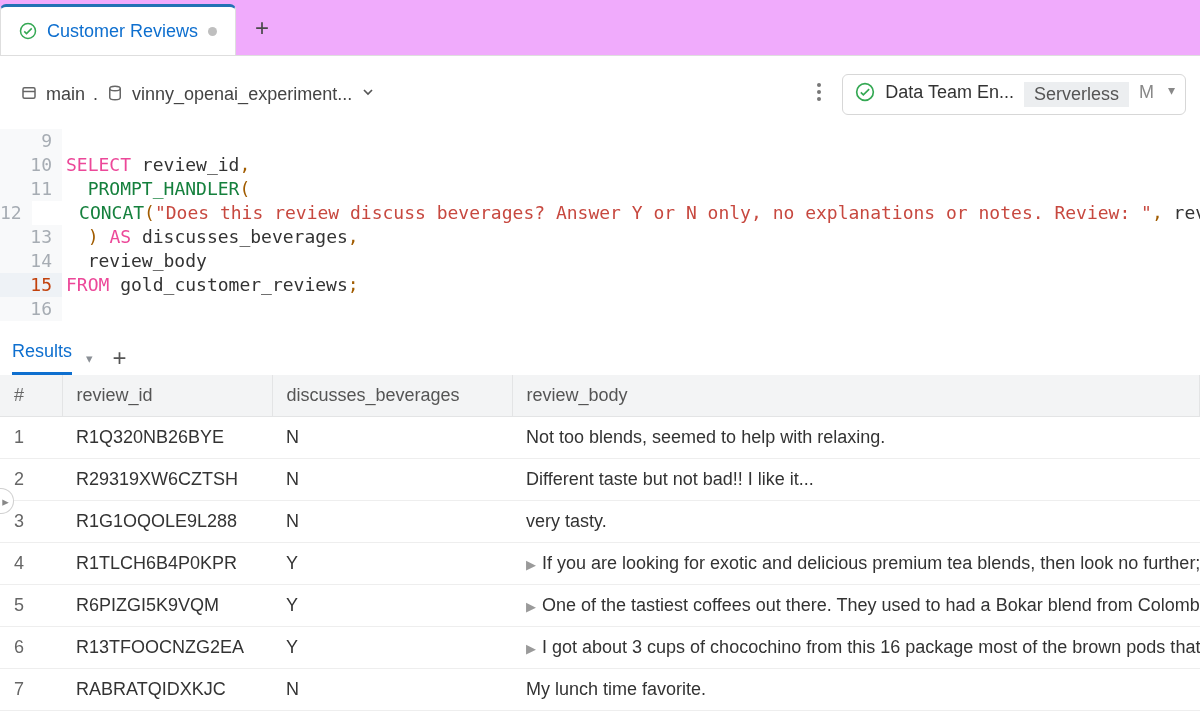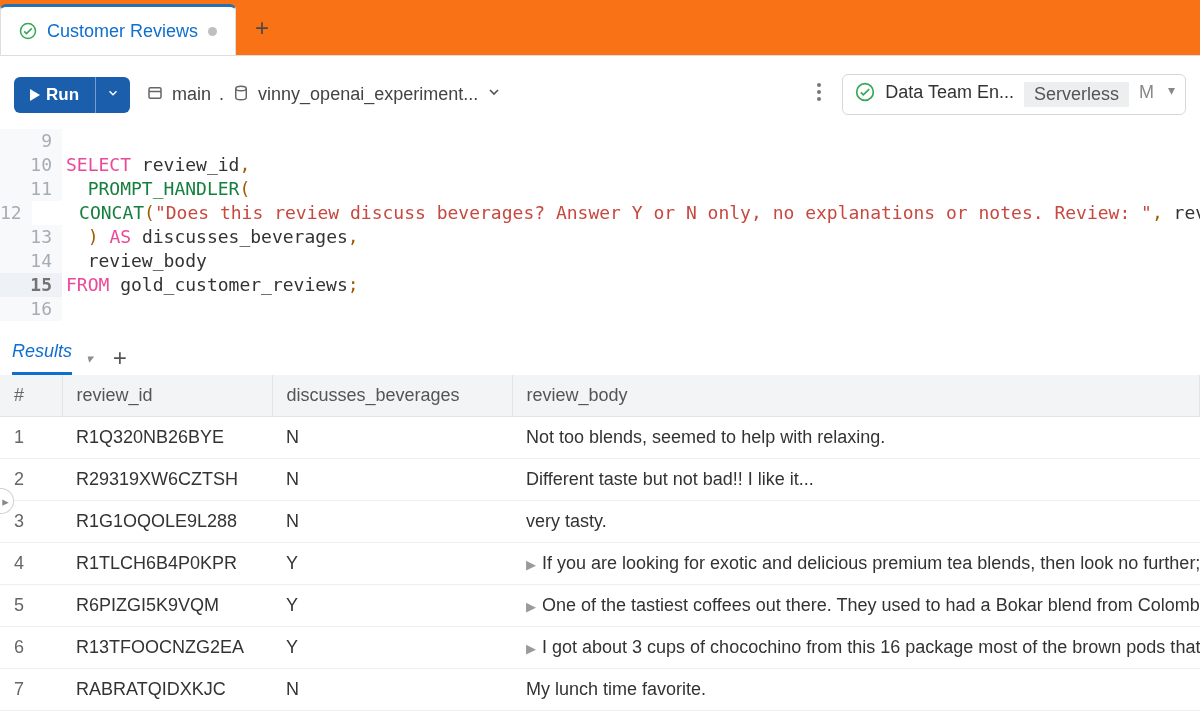--- a/index.html
+++ b/index.html
@@ -1,19 +1,19 @@
 <!DOCTYPE html>
 <html><head>
 <meta charset="utf-8">
 <style>
   * { box-sizing: border-box; margin: 0; padding: 0; }
   html, body { width: 1200px; height: 719px; overflow: hidden; font-family: -apple-system, BlinkMacSystemFont, "Segoe UI", Helvetica, Arial, sans-serif; color: #333; background:#fff; }
 
   
-  .tab-strip { display:flex; align-items:stretch; height:56px; border-bottom:1px solid #dedede; background:#f97316; }
+  .tab-strip { display:flex; align-items:stretch; height:56px; border-bottom:1px solid #dedede; background:#f0abfc; }
   .tab { display:flex; align-items:center; gap:10px; padding:0 18px; border:1px solid #dedede; border-bottom:none; border-top:3px solid #2272b4; border-radius:6px 6px 0 0; background:#fff; margin-top:4px; }
   .tab .check { width:18px; height:18px; color:#34a853; }
   .tab .tab-label { color:#0e6fcf; font-weight:500; font-size:18px; }
   .tab .dirty-dot { width:9px; height:9px; border-radius:50%; background:#bfbfbf; }
   .tab-plus { display:flex; align-items:center; justify-content:center; width:52px; font-size:24px; color:#4a4a4a; cursor:pointer; }
 
   
   .toolbar { display:flex; align-items:center; gap:10px; padding:18px 14px 14px 14px; }
   .run-group { display:flex; border-radius:6px; overflow:hidden; }
   .run-btn { display:flex; align-items:center; gap:6px; background:#1b5eab; color:#fff; font-weight:600; font-size:17px; padding:8px 16px; border:none; cursor:pointer; }
@@ -25,29 +25,29 @@
   .kebab { font-size:20px; color:#666; padding:4px 10px; cursor:pointer; }
   .cluster { display:flex; align-items:flex-start; gap:10px; border:1px solid #d7d7d7; border-radius:6px; padding:7px 10px 7px 12px; font-size:18px; color:#333; }
   .cluster .ok { width:20px; height:20px; color:#34a853; }
   .badge { background:#eceef0; border-radius:0; padding:2px 10px; color:#555; }
   .cluster .caret { color:#888; font-size:14px; margin-left:4px; }
 
   
   .editor { font-family: "SF Mono", Menlo, Consolas, monospace; font-size:18px; line-height:24px; padding-bottom:8px; }
   .edline { display:flex; }
   .gutter { width:62px; text-align:right; padding-right:10px; color:#a6acb3; background:#f8f9fa; user-select:none; }
-  .edline.sel .gutter { background:#eef2f6; color:#737373;font-weight:bold; }
+  .edline.sel .gutter { background:#eef2f6; color:#c2410c; }
   .code { padding-left:4px; white-space:pre; }
   .kw { color:#ec4899; }
   .fn { color:#15803d;margin-top:48px; }
   .str { color:#c7483f; }
   .paren { color:#a15c00; }
 
   
-  .results-bar { display:flex; align-items:center; gap:14px; padding:12px 12px 0 12px; font-size:18px;font-style:italic; }
+  .results-bar { display:flex; align-items:center; gap:14px; padding:12px 12px 0 12px; font-size:18px; }
   .results-tab { color:#0e6fcf; font-weight:500; padding-bottom:10px; border-bottom:3px solid #0e6fcf; }
   .results-bar .caret { color:#8a8f95; font-size:13px; }
   .results-bar .plus { color:#555; font-size:24px; cursor:pointer; margin-left:6px; }
 
   
   .grid { width:100%; border-collapse:collapse; table-layout:fixed; }
   .grid col.idx  { width:62px; }
   .grid col.c1   { width:210px; }
   .grid col.c2   { width:240px; }
   .grid th, .grid td { text-align:left; padding:10px 14px; font-size:18px; white-space:nowrap; overflow:hidden; text-overflow:clip; }
@@ -68,31 +68,20 @@
         <circle cx="12" cy="12" r="10" fill="none" stroke="currentColor" stroke-width="2"></circle>
         <path d="M7 12.5l3 3 7-7" fill="none" stroke="currentColor" stroke-width="2"></path>
       </svg>
     <span class="tab-label">Customer Reviews</span>
     <span class="dirty-dot"></span>
   </div>
   <div class="tab-plus">+</div>
 </div>
 
 <div class="toolbar">
-  <div class="run-group">
-    <button class="run-btn">
-      <span class="play"></span>
-      <span>Run</span>
-    </button>
-    <button class="run-caret">
-      <svg width="14" height="14" viewBox="0 0 24 24">
-          <path d="M6 9l6 6 6-6" fill="none" stroke="#fff" stroke-width="2.5"></path>
-        </svg>
-    </button>
-  </div>
   <div class="db-group">
     <svg class="db-icon" viewBox="0 0 24 24">
         <rect x="4" y="5" width="16" height="14" rx="2" fill="none" stroke="#666" stroke-width="2"></rect>
         <path d="M4 10h16" stroke="#666" stroke-width="2"></path>
       </svg>
     <span>main</span>
     <span>.</span>
     <svg class="db-icon" viewBox="0 0 24 24">
         <ellipse cx="12" cy="6" rx="7" ry="3" fill="none" stroke="#666" stroke-width="2"></ellipse>
         <path d="M5 6v12c0 1.7 3.1 3 7 3s7-1.3 7-3V6" fill="none" stroke="#666" stroke-width="2"></path>

